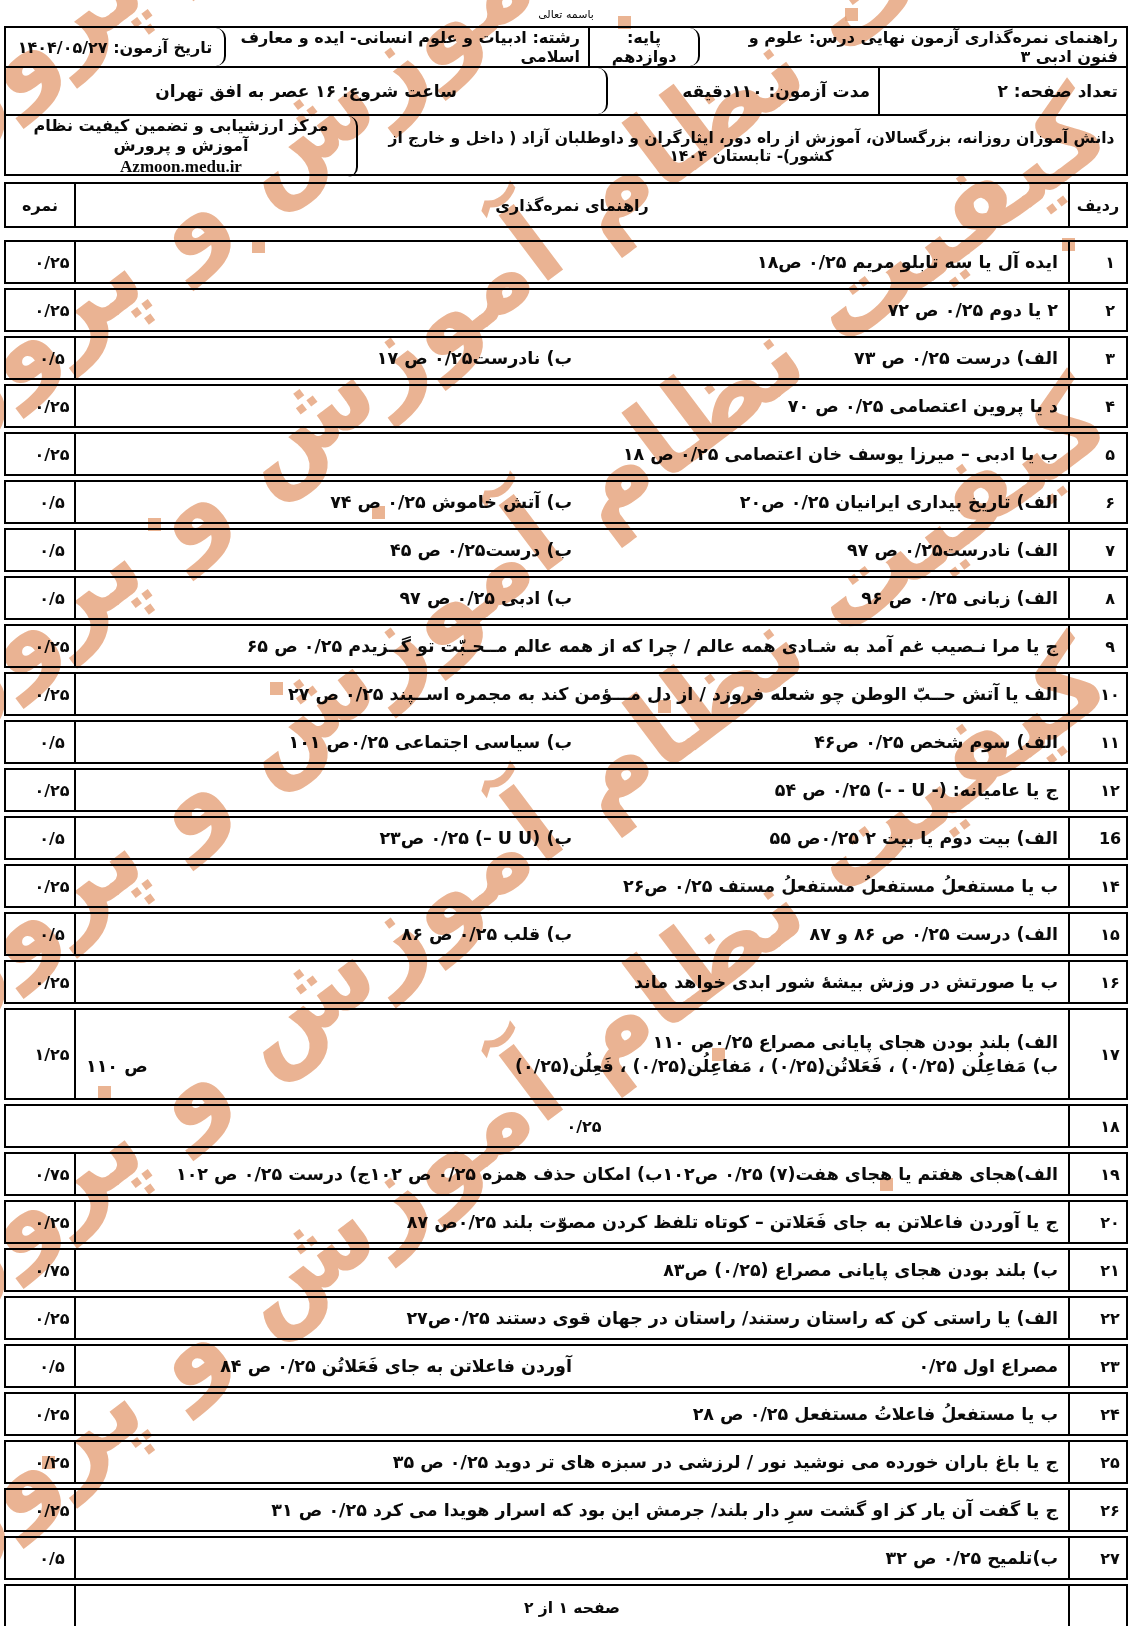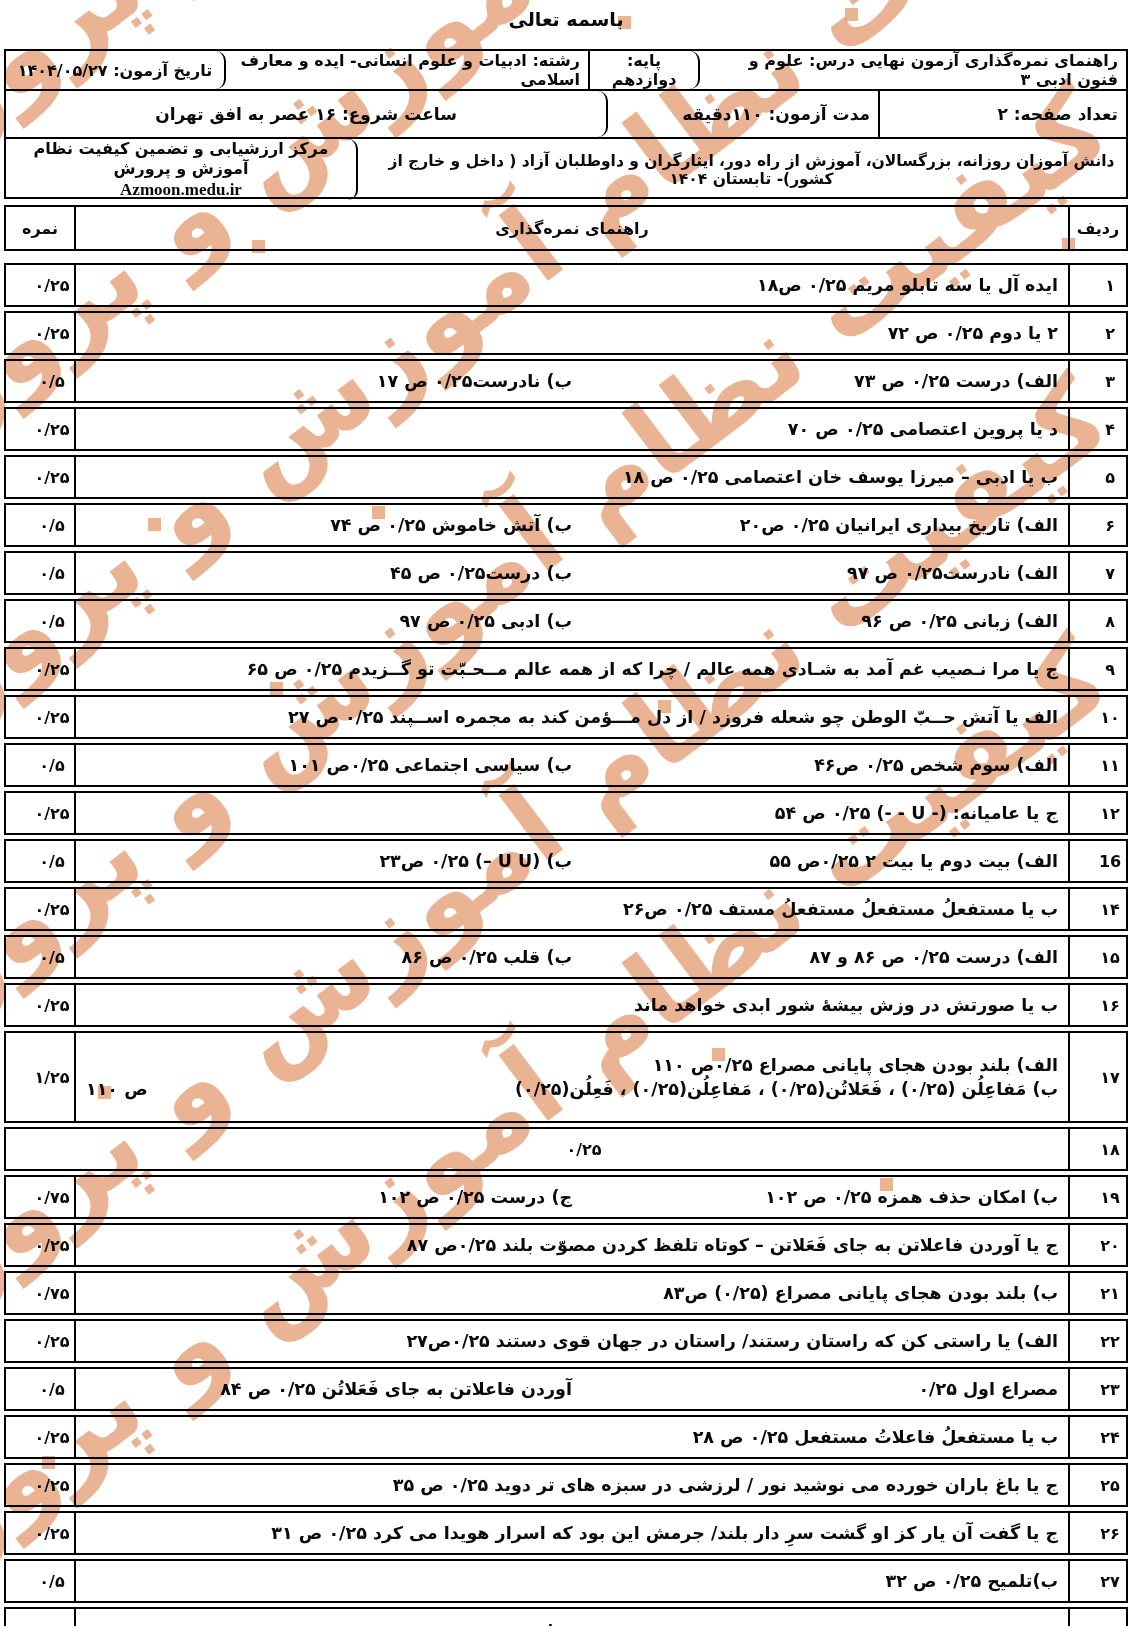--- a/index.html
+++ b/index.html
@@ -9,21 +9,21 @@
 
   
   .wm-layer{position:absolute;inset:0;z-index:5;pointer-events:none;overflow:hidden;
             mix-blend-mode:multiply;}
   .wm-line{position:absolute;left:-180px;width:2400px;white-space:nowrap;
            font-weight:bold;font-size:108px;letter-spacing:2px;opacity:.8;
            transform:rotate(-37deg);transform-origin:left center;}
   .wm-sq{position:absolute;width:13px;height:13px;opacity:.8;}
 
   
-  .bismillah{text-align:center;font-weight:bold;font-size:19px;margin:2px 0 19px;}
+  .bismillah{text-align:center;font-weight:normal;font-size:11px;margin:2px 0 5px;}
 
   
   .htable{border:2px solid #000;direction:rtl;font-weight:bold;font-size:16px;}
   .hrow{display:grid;align-items:center;}
   .hrow + .hrow{border-top:2px solid #000;}
   .hrow1{grid-template-columns:426px 110px 364px 1fr;height:38px;}
   .hrow2{grid-template-columns:246px 272px 1fr;height:46px;font-size:17px;}
   .hrow3{grid-template-columns:1fr 352px;height:58px;}
   .hcell{padding:0 8px;height:100%;display:flex;align-items:center;}
   .hcell + .hcell{border-left:none;}
@@ -282,20 +282,21 @@
     <div class="cell-score">۱/۲۵</div>
   </div>
       <div class="trow">
     <div class="cell-no">۱۸</div>
     <div class="cell-score">۰/۲۵</div>
   </div>
       <div class="trow">
     <div class="cell-no">۱۹</div>
     <div class="cell-content">
           <div class="line">
+            <span class="seg">الف)هجای هفتم یا هجای هفت(۷)  ۰/۲۵ ص۱۰۲</span>
             <span class="seg">ب) امکان حذف همزه ۰/۲۵ ص ۱۰۲</span>
             <span class="seg">ج) درست  ۰/۲۵ ص ۱۰۲</span>
           </div>
         </div>
     <div class="cell-score">۰/۷۵</div>
   </div>
       <div class="trow">
     <div class="cell-no">۲۰</div>
     <div class="cell-content">
           <div class="line">

